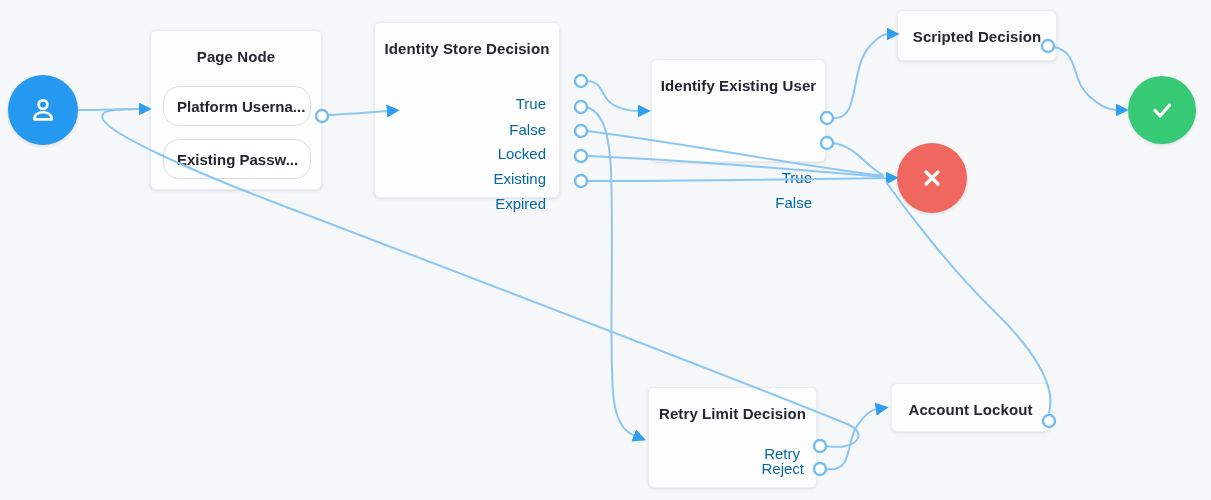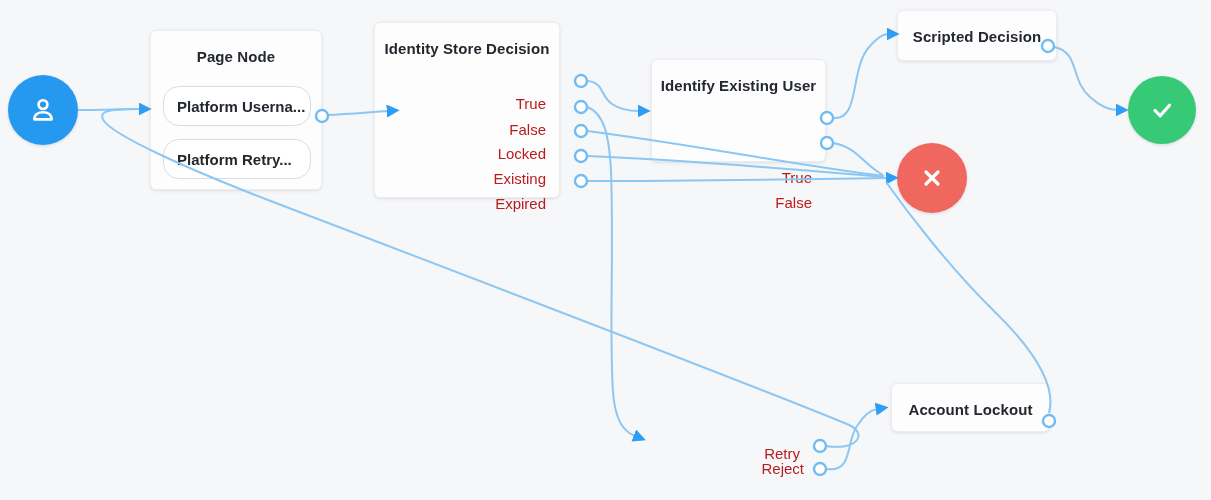--- a/index.html
+++ b/index.html
@@ -10,21 +10,21 @@
   .node-box{
     position:absolute;background:#fdfdfe;border:1px solid #ebedf1;border-radius:6px;
     box-shadow:0 1px 4px rgba(30,40,60,.07),0 1px 2px rgba(30,40,60,.05);
     box-sizing:border-box;
   }
   .node-title{
     text-align:center;font-weight:bold;font-size:15px;color:#23282e;
     padding-top:17px;letter-spacing:.1px;
   }
   .outcome{
-    position:absolute;right:13px;font-size:15px;color:#b91c1c;line-height:20px;
+    position:absolute;right:13px;font-size:15px;color:#0369a1;line-height:20px;
     white-space:nowrap;
   }
   .field{
     position:absolute;left:12px;width:148px;height:40px;background:#ffffff;
     border:1px solid #d9dde3;border-radius:16px;box-sizing:border-box;
     font-weight:bold;font-size:15px;color:#23282e;
     display:flex;align-items:center;padding-left:13px;white-space:nowrap;overflow:hidden;
   }
   .circle{
     position:absolute;border-radius:50%;display:flex;align-items:center;justify-content:center;
@@ -69,21 +69,21 @@
       <path d="M5.9 18.6 C5.9 15.4 8.6 13.6 12 13.6 C15.4 13.6 18.1 15.4 18.1 18.6 Z" fill="none" stroke="#ffffff" stroke-width="1.9" stroke-linejoin="round"></path>
     </svg>
   </div>
 
   <div class="node-box" id="page-node">
     <div class="node-title">Page Node</div>
     <div class="field f1">
       <span>Platform Userna...</span>
     </div>
     <div class="field f2">
-      <span>Platform Retry...</span>
+      <span>Existing Passw...</span>
     </div>
   </div>
 
   <div class="node-box" id="identity-store-decision">
     <div class="node-title">Identity Store Decision</div>
     <div class="outcome o0">True</div>
     <div class="outcome o1">False</div>
     <div class="outcome o2">Locked</div>
     <div class="outcome o3">Existing</div>
     <div class="outcome o4">Expired</div>
@@ -92,20 +92,23 @@
   <div class="node-box" id="identify-existing-user">
     <div class="node-title">Identify Existing User</div>
     <div class="outcome o0">True</div>
     <div class="outcome o1">False</div>
   </div>
 
   <div class="node-box" id="scripted-decision">
     <div class="node-title">Scripted Decision</div>
   </div>
 
+  <div class="node-box" id="retry-limit-decision">
+    <div class="node-title">Retry Limit Decision</div>
+  </div>
   <div class="outcome" style="right:0;left:0;"></div>
   <div class="outcome" style="left:auto;right:411px;top:436px;margin-top:8px;">Retry</div>
   <div class="outcome" style="left:auto;right:407px;top:459px;">Reject</div>
 
   <div class="node-box" id="account-lockout">
     <div class="node-title">Account Lockout</div>
   </div>
 
   <div class="circle" id="success-node">
     <svg width="32" height="32" viewBox="0 0 32 32">

